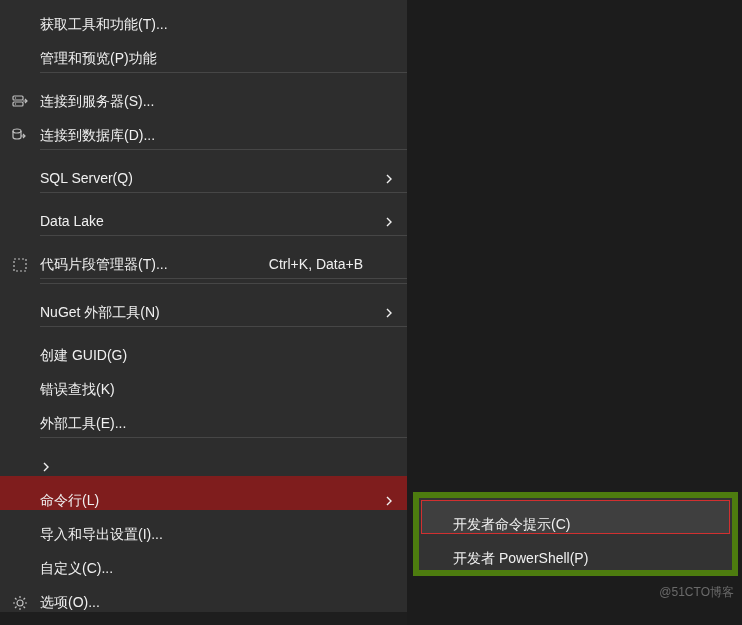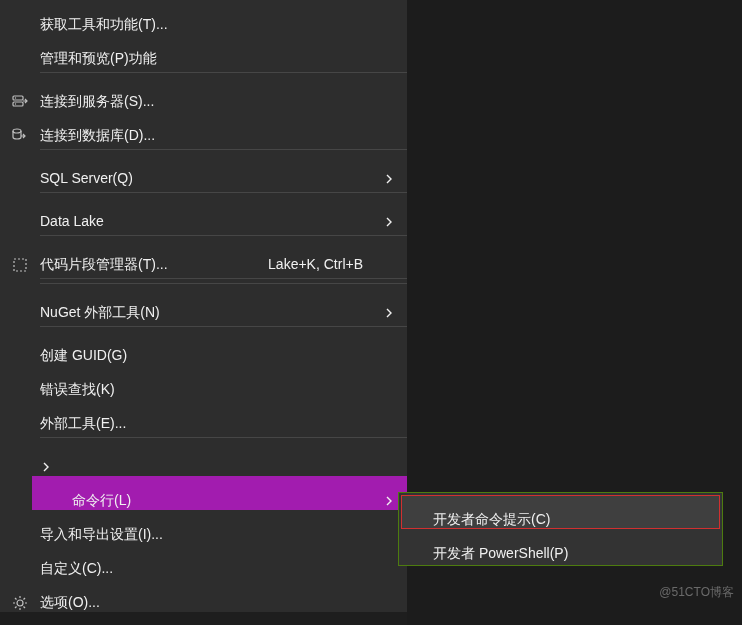--- a/index.html
+++ b/index.html
@@ -22,22 +22,21 @@
       padding-top: 0;
     }
     .menu-item {
       display: flex;
       height: 34px;
       padding: 16px 12px 0 0;
       cursor: pointer;
       position: relative;
     }
     .menu-item.highlighted {
-      background: #a21caf;
-      margin-left: 32px;
+      background: #7f1d1d;
     }
     .icon-slot {
       width: 40px;
       min-width: 40px;
       display: flex;
       justify-content: center;
       align-items: center;
     }
     .label {
       flex: 1;
@@ -55,25 +54,25 @@
       align-items: center;
       justify-content: center;
     }
     .separator {
       height: 1px;
       background: #464646;
       margin: 4px 0 4px 40px;
     }
     .submenu {
       position: absolute;
-      left: 398px;
+      left: 413px;
       top: 492px;
       width: 325px;
       background: #333333;
-      border: 1px solid #4d7c0f;
+      border: 6px solid #4d7c0f;
       padding: 2px;
     }
     .submenu .menu-item {
       height: 34px;
     }
     .submenu .menu-item .icon-slot {
       width: 32px;
       min-width: 32px;
     }
     .submenu .menu-item.red-highlight {
@@ -160,21 +159,21 @@
       </span>
     </div>
     <div class="separator"></div>
     <div class="menu-item">
       <span class="icon-slot">
         <svg width="18" height="18" viewBox="0 0 18 18">
           <rect x="3" y="3" width="12" height="12" fill="none" stroke="#c0c0c0" stroke-width="1.2" stroke-dasharray="2 2"></rect>
         </svg>
       </span>
       <span class="label">代码片段管理器(T)...</span>
-      <span class="shortcut">Lake+K, Ctrl+B</span>
+      <span class="shortcut">Ctrl+K, Data+B</span>
       <span class="chevron"></span>
     </div>
     <div class="separator"></div>
     <div class="separator"></div>
     <div class="menu-item">
       <span class="icon-slot"></span>
       <span class="label">NuGet 外部工具(N)</span>
       <span class="chevron">
         <svg width="8" height="10" viewBox="0 0 8 10">
           <path d="M2 1 L6 5 L2 9" fill="none" stroke="#f0f0f0" stroke-width="1.4"></path>

